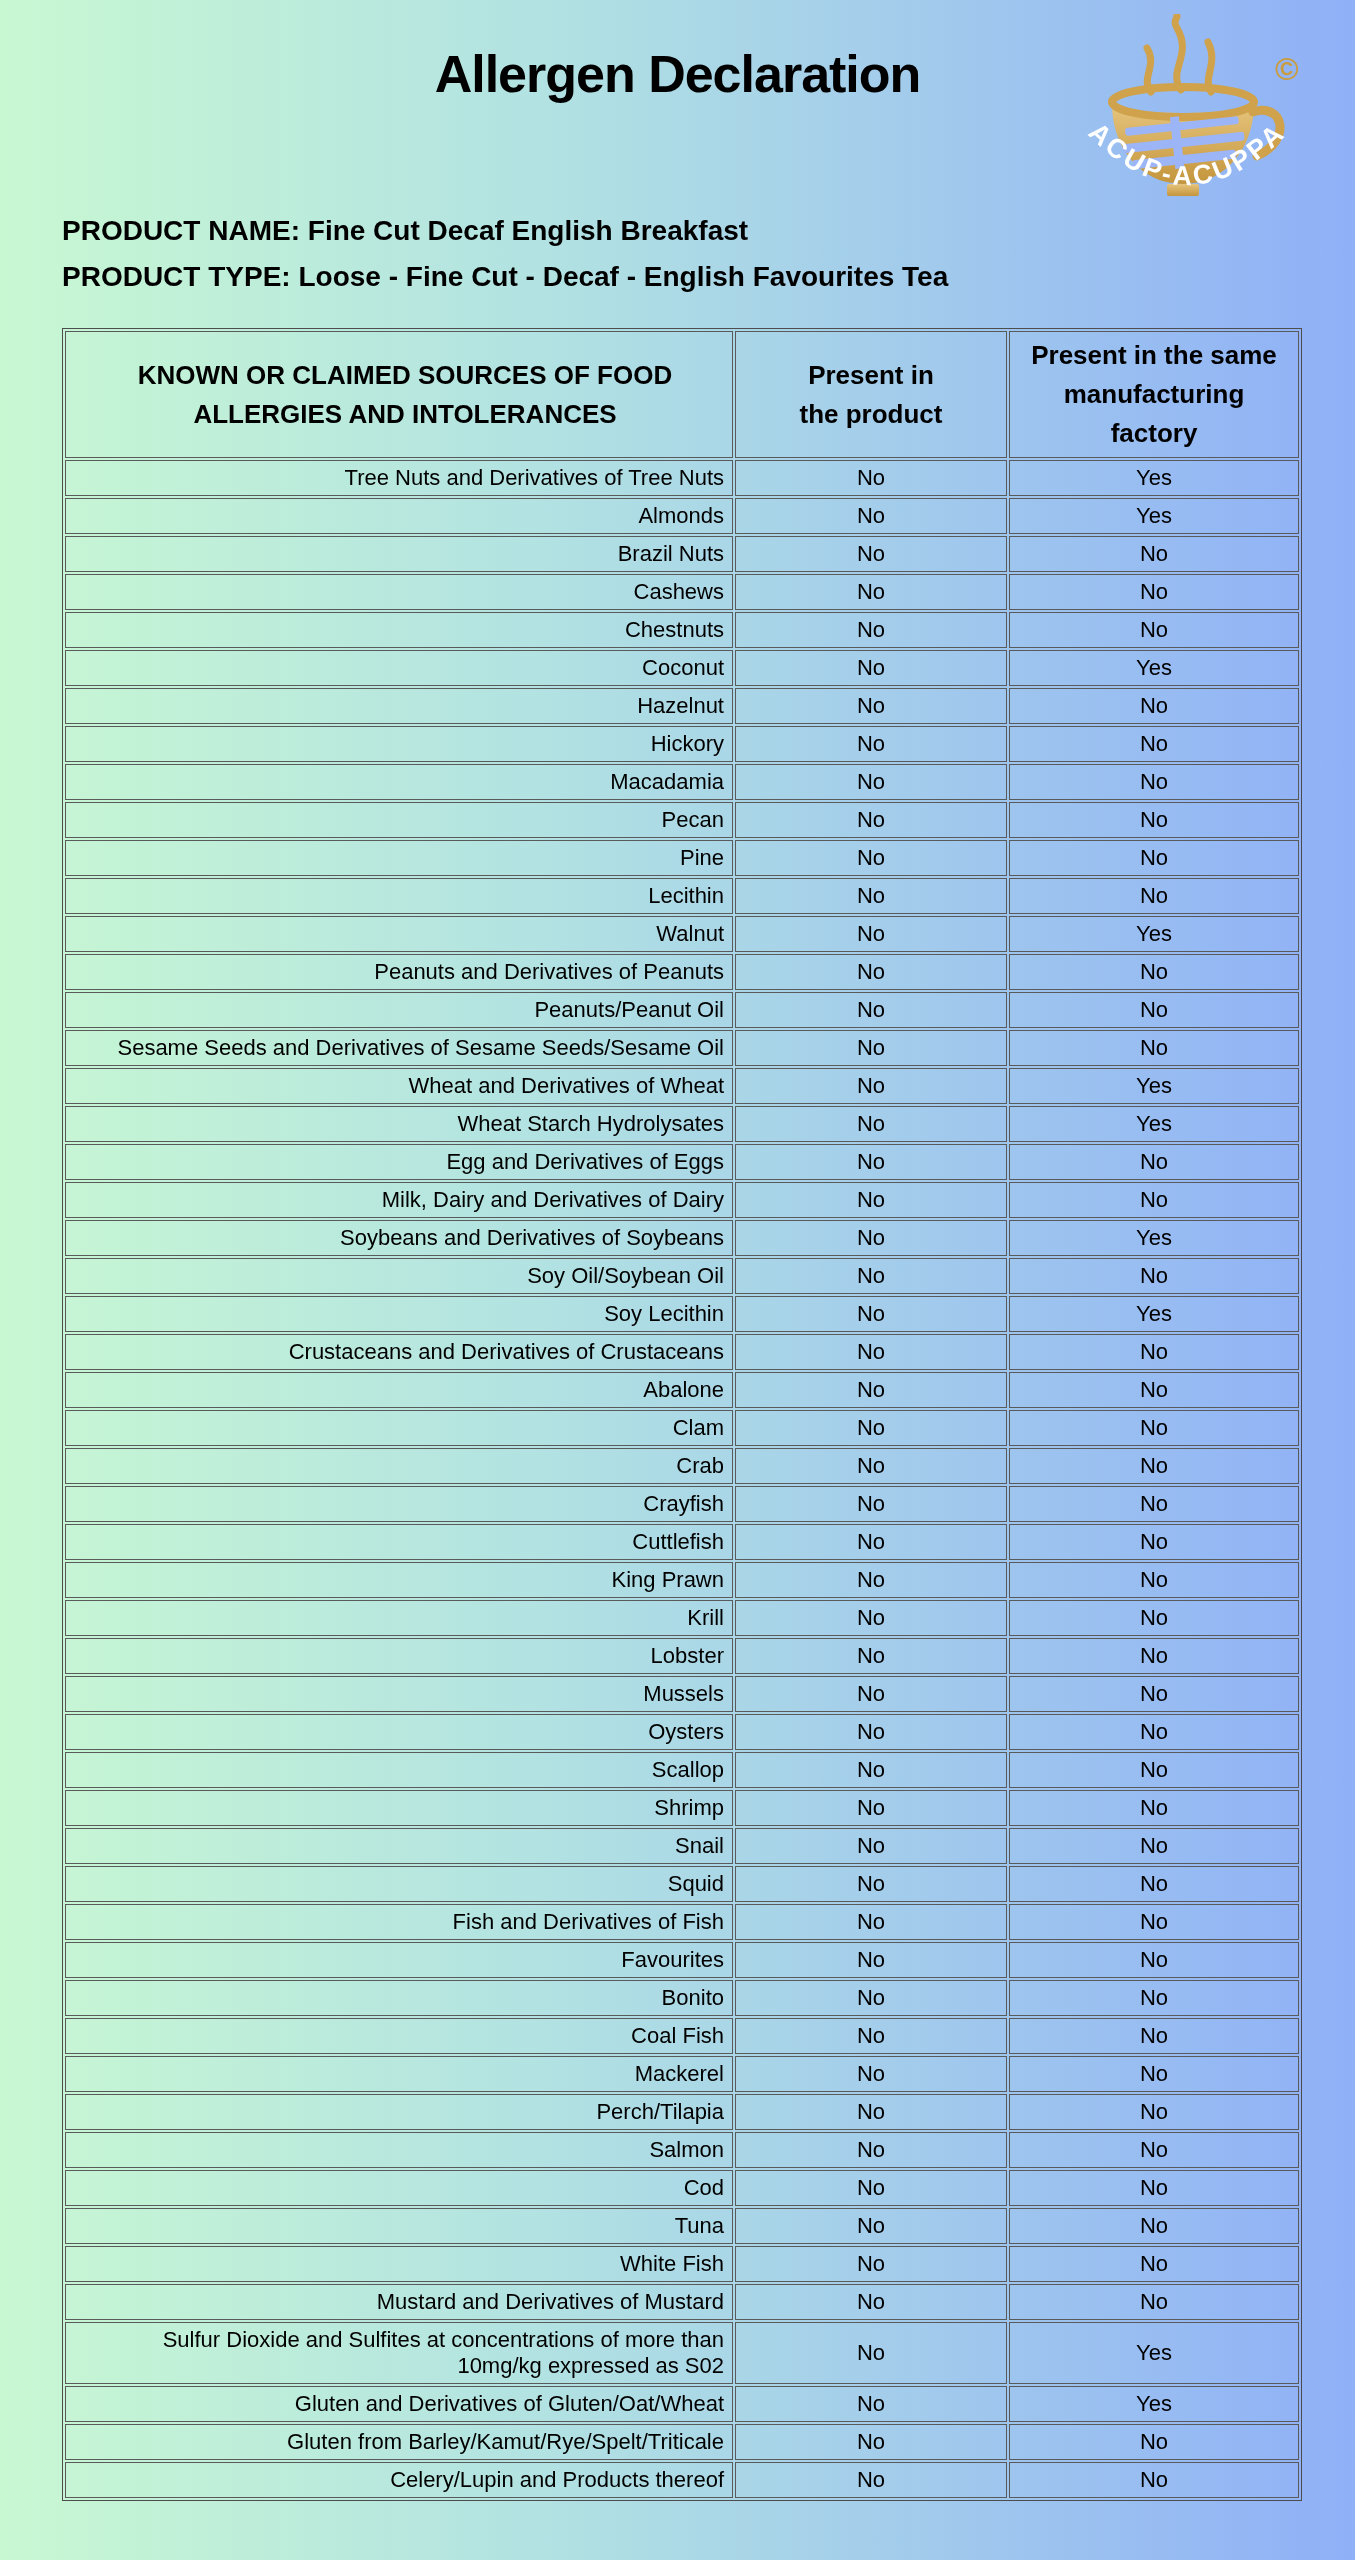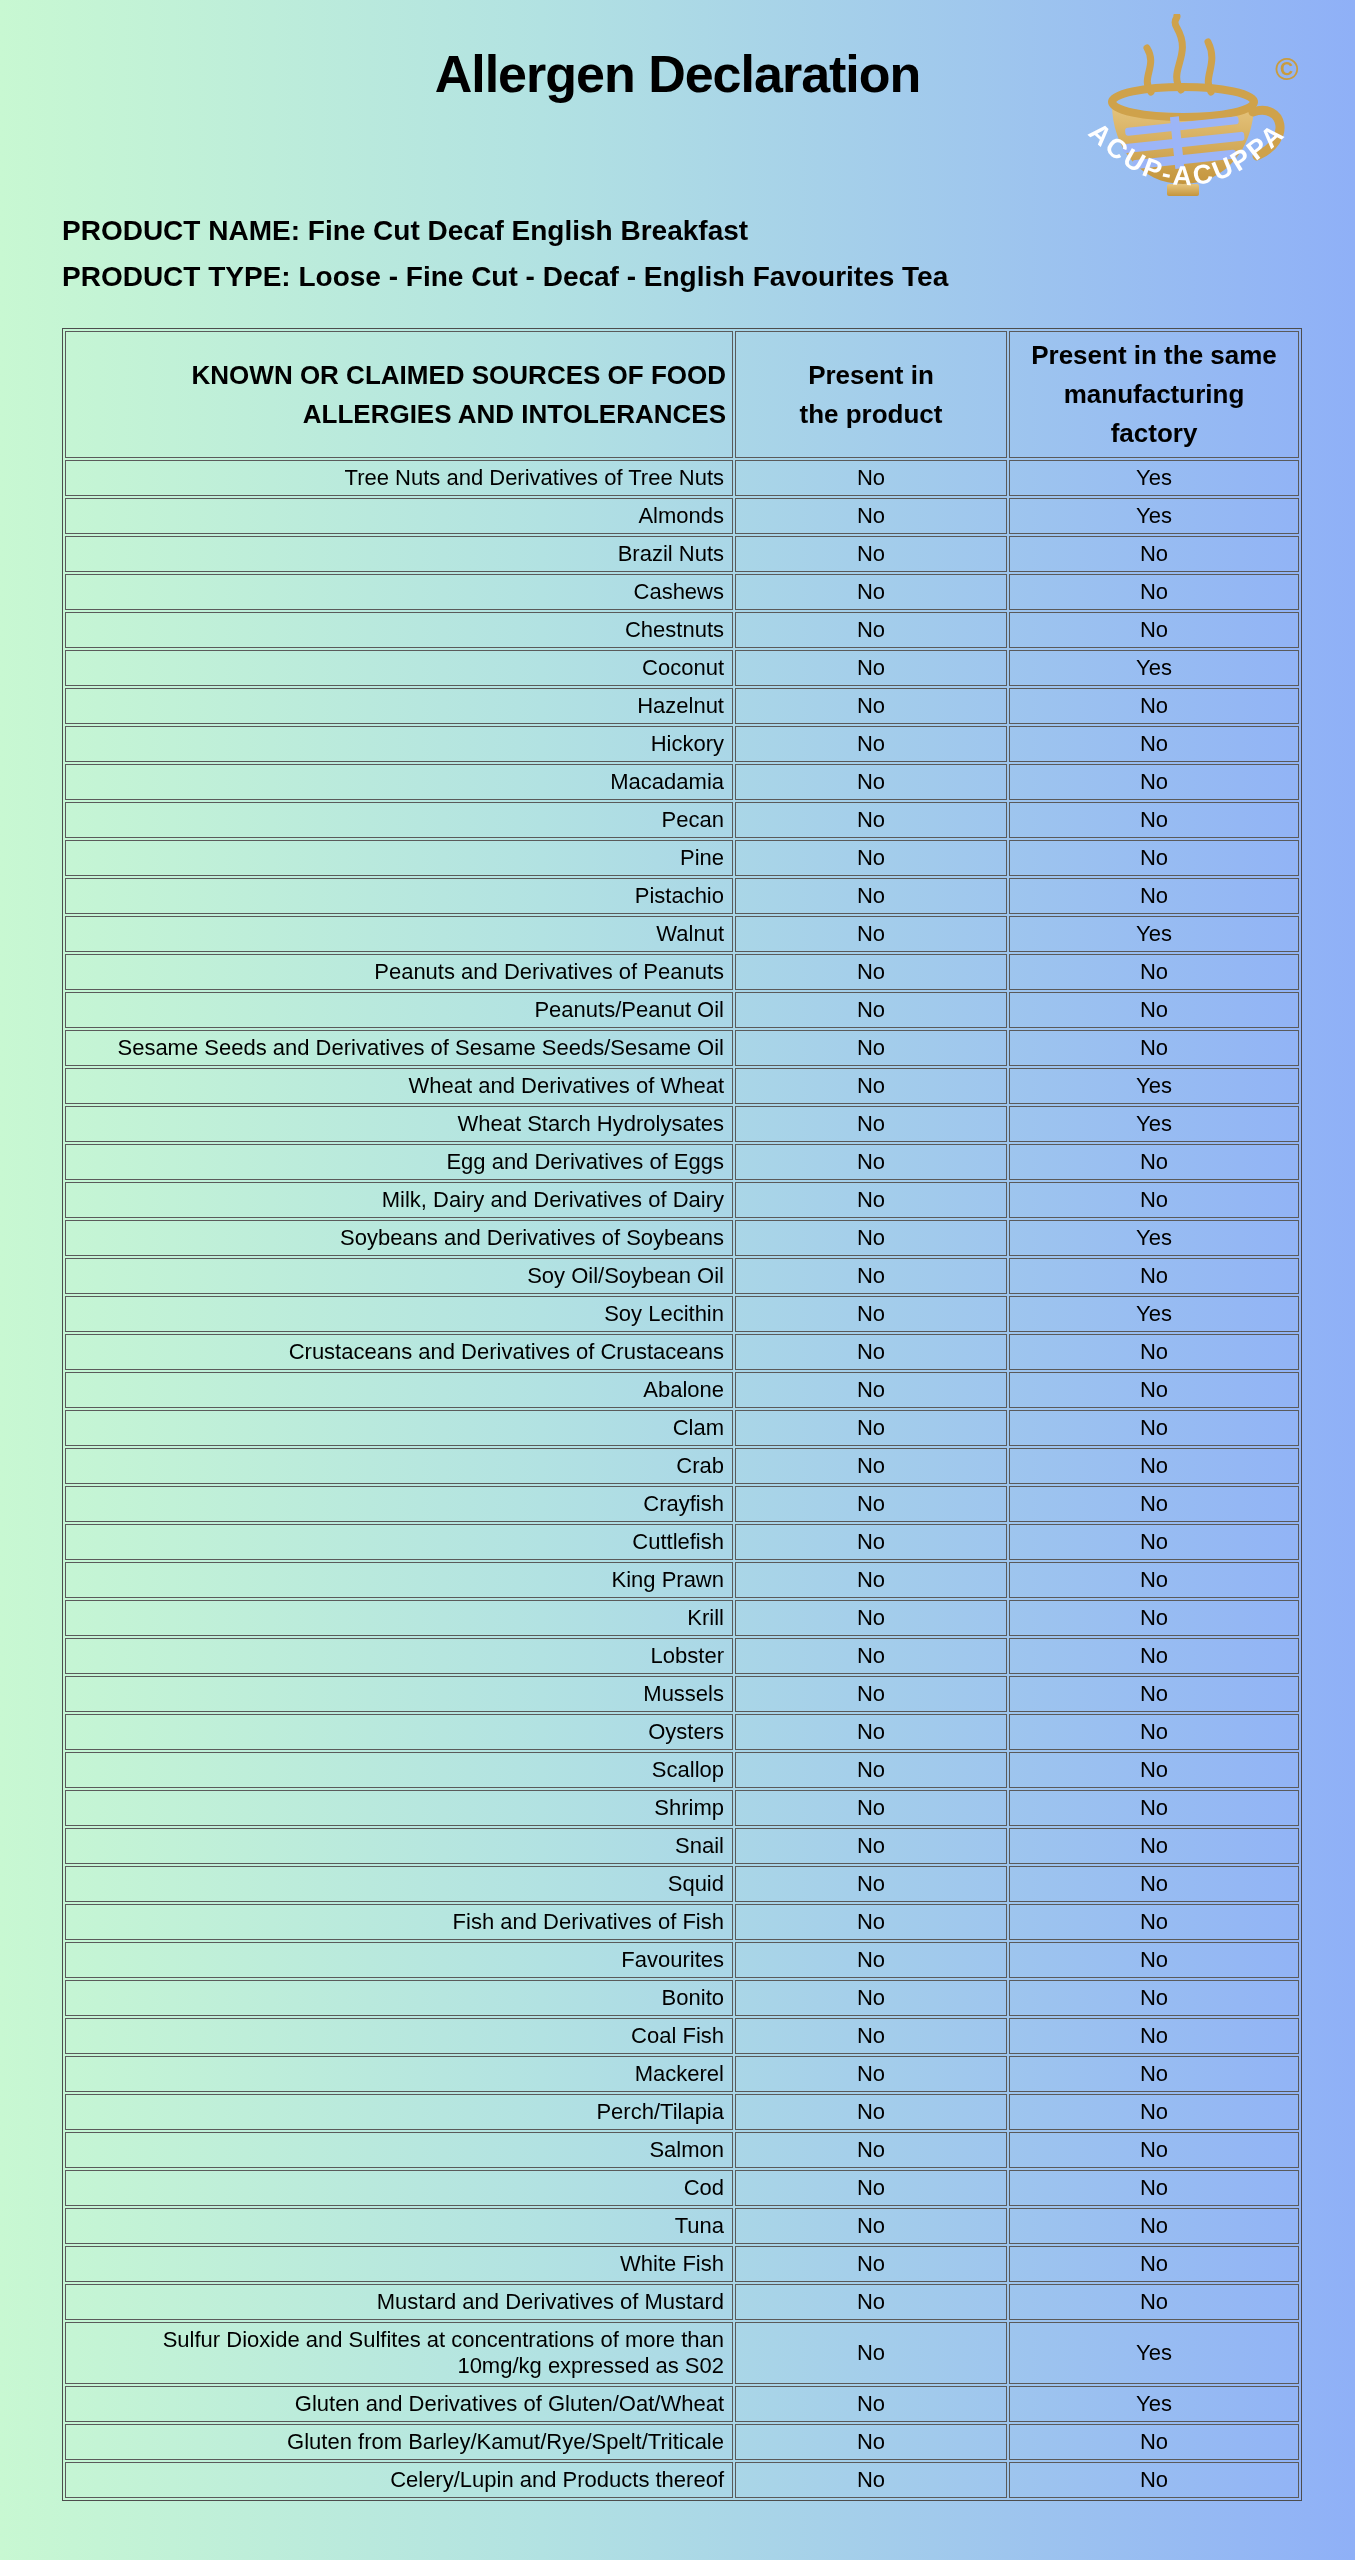--- a/index.html
+++ b/index.html
@@ -19,21 +19,21 @@
     margin:28px 0 0 62px;width:1234px;table-layout:fixed;
     border-collapse:separate;border-spacing:2px;
     border:1px solid #4d4d4d;
   }
   th,td{border:1px solid #5a5a5a;background:transparent;}
   th{
     font-size:26px;font-weight:700;line-height:39px;
     vertical-align:middle;padding:4px 6px;text-align:center;
   }
   th .hline{white-space:nowrap;}
-  th.c1{text-align:right;padding-left:18px;}
+  th.c1{text-align:center;padding-left:18px;}
   td{font-size:22px;line-height:26px;padding:4px 8px;vertical-align:middle;}
   td.c1{text-align:right;}
   td.c2,td.c3{text-align:center;}
 </style>
 </head>
 <body>
 
 <h1 class="page-title">Allergen Declaration</h1>
 
 <div class="logo">
@@ -152,21 +152,21 @@
     <td class="c1">Pecan</td>
     <td class="c2">No</td>
     <td class="c3">No</td>
   </tr>
       <tr>
     <td class="c1">Pine</td>
     <td class="c2">No</td>
     <td class="c3">No</td>
   </tr>
       <tr>
-    <td class="c1">Pistachio</td>
+    <td class="c1">Lecithin</td>
     <td class="c2">No</td>
     <td class="c3">No</td>
   </tr>
       <tr>
     <td class="c1">Walnut</td>
     <td class="c2">No</td>
     <td class="c3">Yes</td>
   </tr>
       <tr>
     <td class="c1">Peanuts and Derivatives of Peanuts</td>

